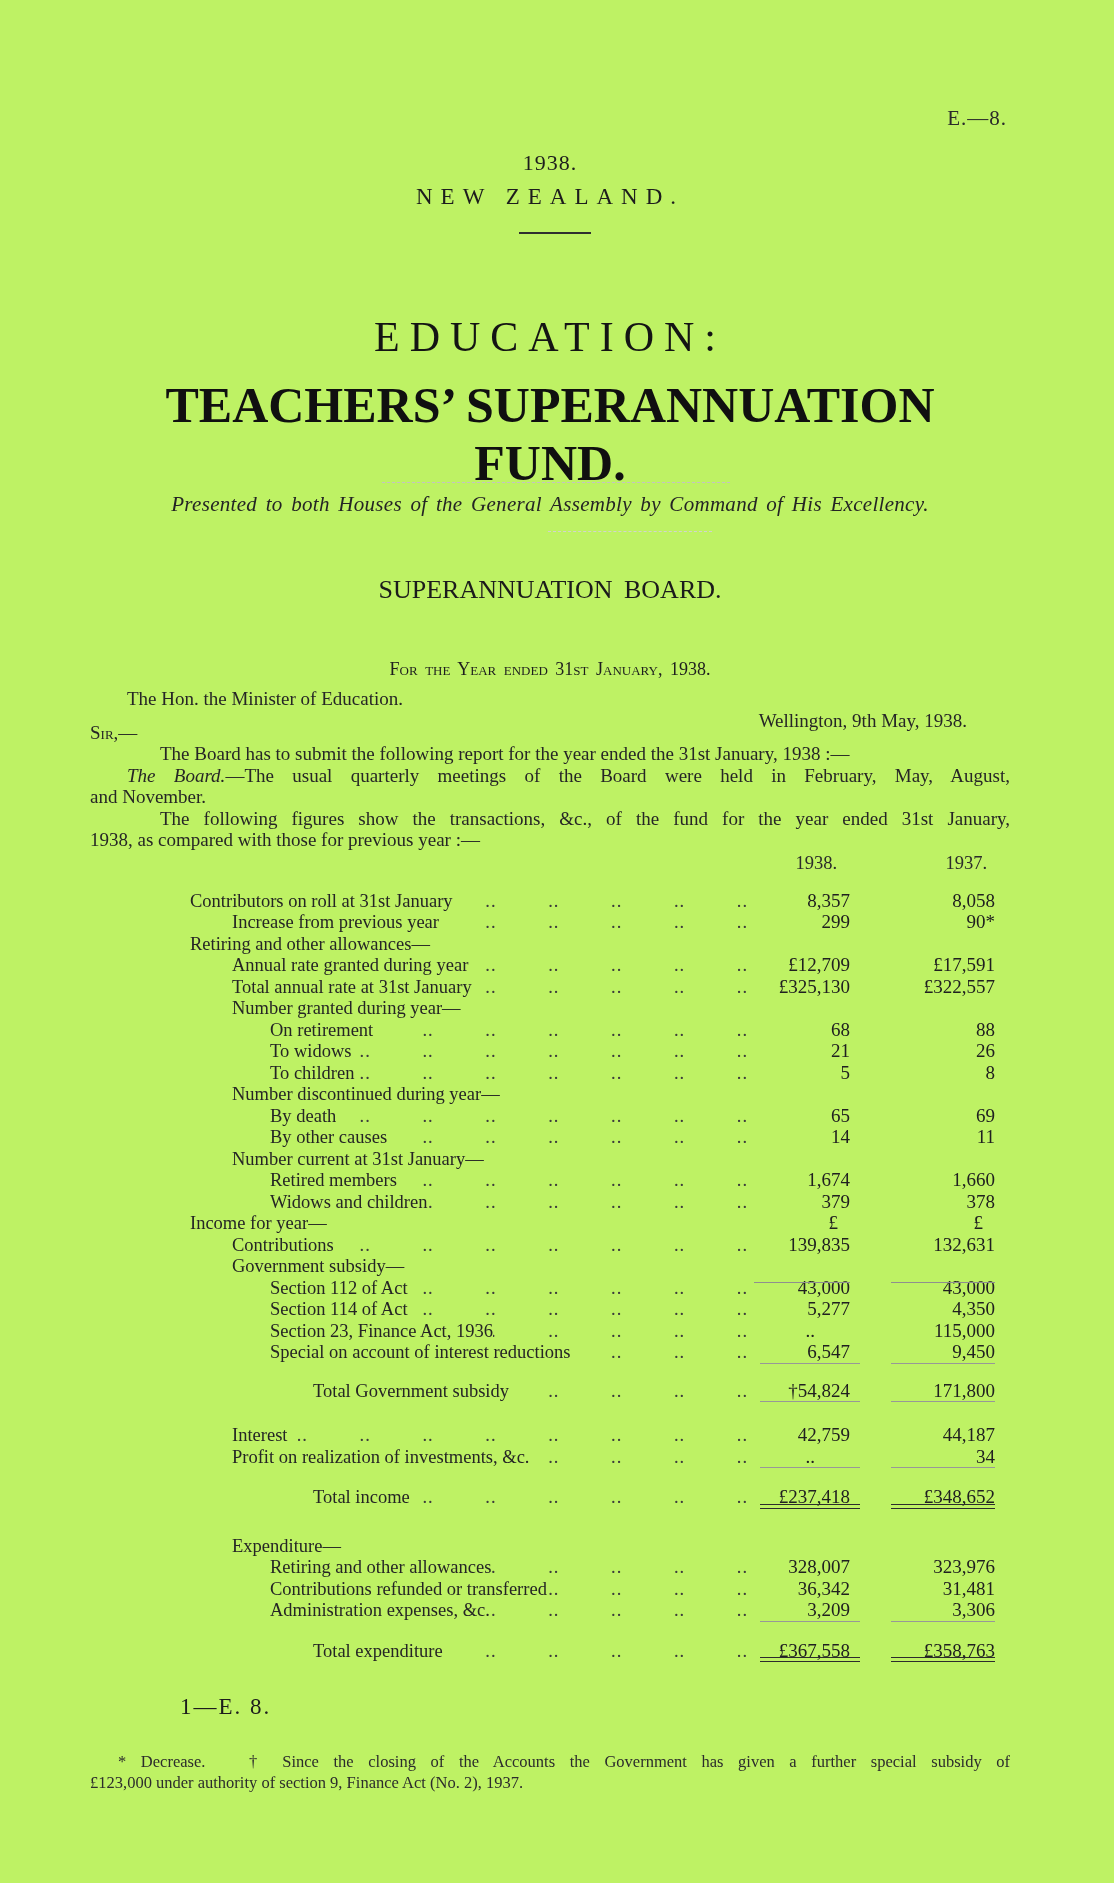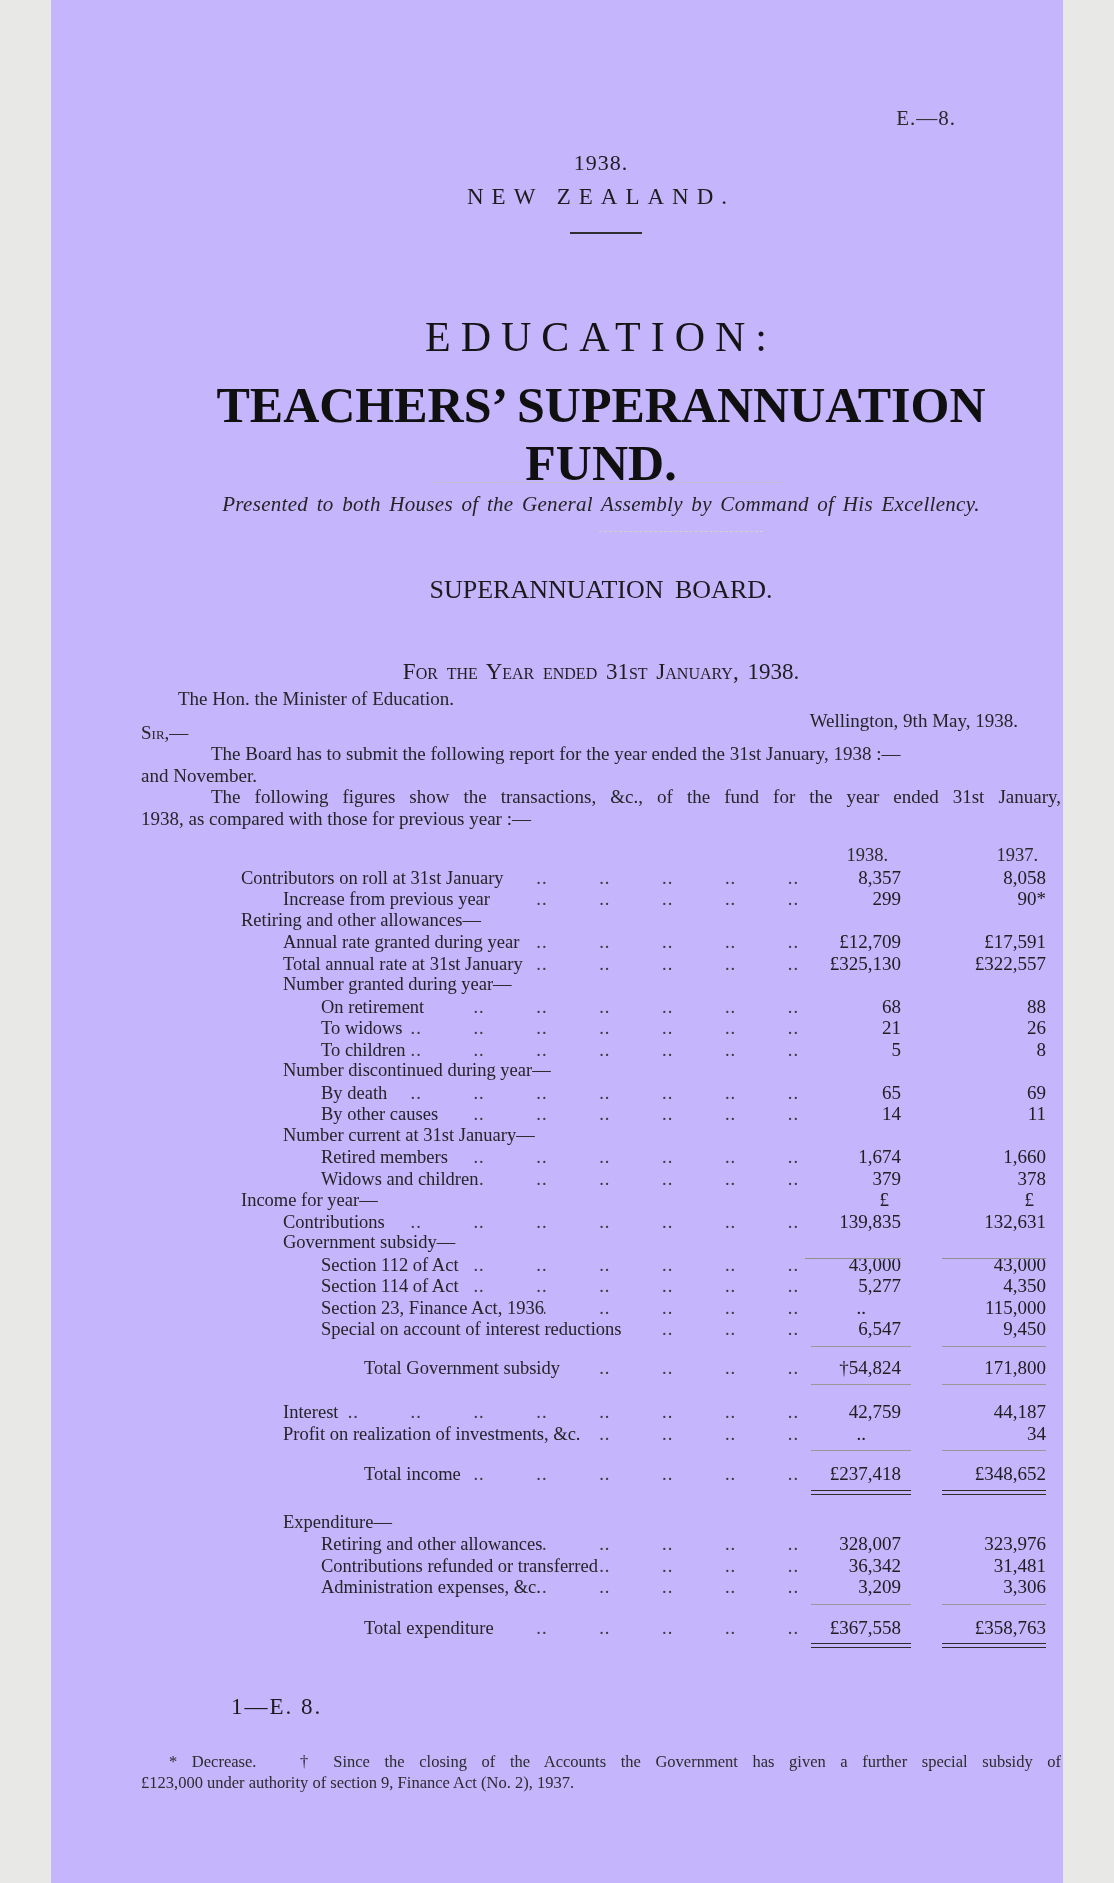--- a/index.html
+++ b/index.html
@@ -1,52 +1,52 @@
 <!DOCTYPE html>
 <html><head>
 <meta charset="utf-8">
 <style>
   html,body{margin:0;padding:0;background:#e8e8e6;}
   #page{
     position:relative;
-    width:1012px;height:1883px;
+    width:1114px;height:1883px;
     margin:0 auto;
-    background:#c4b5fd;
+    background:#bef264;
     color:#222;
     font-family:"Liberation Serif","DejaVu Serif",serif;
     overflow:hidden;
   }
   .abs{position:absolute;}
   .ctr{left:90px;width:920px;text-align:center;}
 
   #doc-ref{top:106px;right:107px;font-size:21px;letter-spacing:1px;color:#2a2a2a;}
   #year-line{top:150px;font-size:22px;letter-spacing:1px;color:#1d1d1d;}
   #country-line{top:184px;font-size:23px;letter-spacing:8px;color:#1d1d1d;}
   #top-rule{top:232px;left:519px;width:72px;border-top:2px solid #2f2f2f;}
   #subject-line{top:313px;font-size:42px;letter-spacing:10px;color:#141414;}
   #main-title{top:376px;font-size:50px;font-weight:700;letter-spacing:0px;color:#101010;}
   .faint-rule{border-top:1px dashed #c3c3c2;}
   #artifact-rule-1{top:482px;left:382px;width:348px;}
   #artifact-rule-2{top:531px;left:548px;width:164px;border-top-color:#d2d2d0;}
   #presented-line{top:492px;font-size:21px;font-style:italic;color:#242424;letter-spacing:0.3px;word-spacing:3px;}
   #report-heading{top:574px;font-size:26px;color:#1b1b1b;line-height:31px;word-spacing:5px;}
-  #period-heading{top:659px;font-size:23px;font-variant-caps:small-caps;color:#1e1e1e;word-spacing:3px;}
+  #period-heading{top:659px;font-size:18px;font-variant-caps:small-caps;color:#1e1e1e;word-spacing:3px;}
 
   #letter-block{top:688px;left:90px;width:920px;font-size:19px;line-height:21.5px;color:#262626;}
   .indent37{padding-left:37px;}
   .ti70{text-indent:70px;}
   .ti37{text-indent:37px;}
   .jline{text-align:justify;text-align-last:justify;}
   #salutation-row{display:flex;justify-content:space-between;}
   #dateline{padding-right:43px;}
 
   
   #figures-table{top:845px;left:90px;width:920px;font-size:18.5px;color:#242424;}
   .trow{display:flex;align-items:baseline;height:21.5px;line-height:21.5px;}
-  .lbl{white-space:nowrap;color:#252525;}
+  .lbl{white-space:nowrap;color:#252525;margin-top:24px;}
   .ind0{padding-left:100px;}
   .ind1{padding-left:142px;}
   .ind2{padding-left:180px;}
   .ind3{padding-left:223px;}
   .lead{flex:1;display:flex;justify-content:flex-end;overflow:hidden;white-space:nowrap;
         padding-right:12px;color:#3c3c3c;letter-spacing:1px;word-spacing:46px;}
   .v{width:90px;margin-right:30px;text-align:right;font-size:19px;white-space:nowrap;color:#202020;}
   .v.v2{width:115px;margin-right:15px;}
   .hdr .v{font-size:18.5px;color:#2b2b2b;text-align:right;}
   .hdr .v.v1{padding-right:13px;width:77px;}
@@ -94,20 +94,21 @@
 
   <div id="period-heading" class="abs ctr">For the Year ended 31st January, 1938.</div>
 
   <div id="letter-block" class="abs">
     <div class="indent37">The Hon. the Minister of Education.</div>
     <div id="salutation-row">
       <span style="font-variant-caps:small-caps;margin-top:12px;">Sir,—</span>
       <span id="dateline">Wellington, 9th May, 1938.</span>
     </div>
     <div class="ti70">The Board has to submit the following report for the year ended the 31st January, 1938 :—</div>
+    <div class="ti37 jline"><i>The Board.</i><span>—The usual quarterly meetings of the Board were held in February, May, August,</span></div>
     <div>and November.</div>
     <div class="ti70 jline">The following figures show the transactions, &amp;c., of the fund for the year ended 31st January,</div>
     <div>1938, as compared with those for previous year :—</div>
   </div>
 
   <div id="figures-table" class="abs">
     <div class="trow hdr">
       <span class="lbl"></span>
       <span class="lead"></span>
       <span class="v v1">1938.</span>

